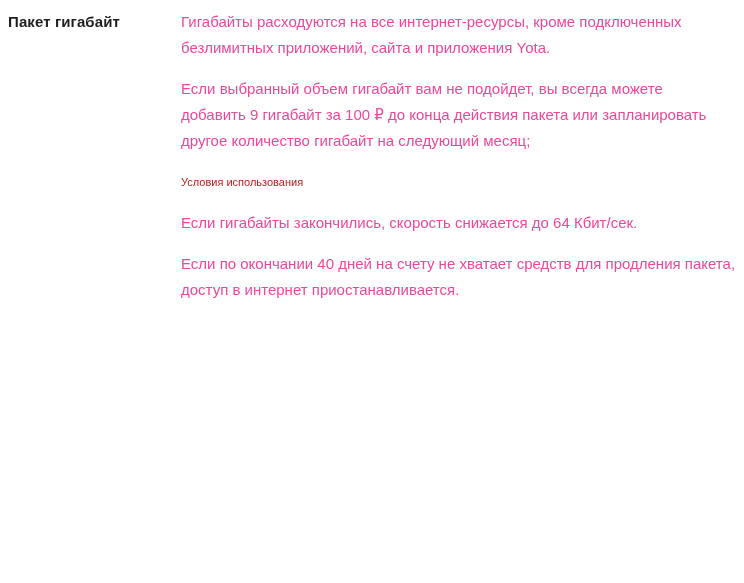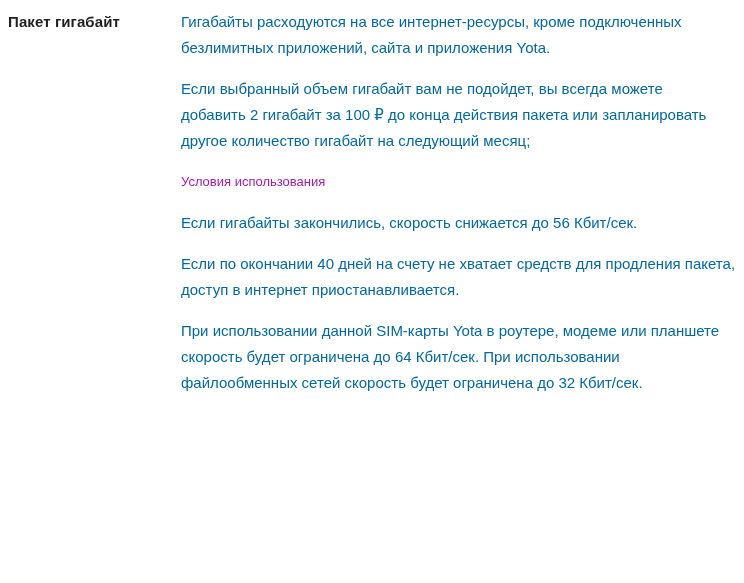--- a/index.html
+++ b/index.html
@@ -38,55 +38,52 @@
   .content-col {
     width: 563px;
     flex: 0 0 auto;
     box-sizing: border-box;
   }
   .content-col p {
     margin: 0 0 15px 0;
     font-size: 15px;
     line-height: 26px;
     white-space: pre-line;
-    color: #0369a1;
+    color: #ec4899;
   }
   .terms-heading {
     margin: 0 1px 15px 0;
-    font-size: 13px;
+    font-size: 11px;
     line-height: 26px;
-    color: #a21caf;
+    color: #b91c1c;
   }
 </style>
 </head>
 <body>
 
 <div class="tariff-row">
 
   <div class="label-col">
     <div class="row-label">Пакет гигабайт</div>
   </div>
 
   <div class="content-col">
 
     <p>Гигабайты расходуются на все интернет-ресурсы, кроме подключенных
 безлимитных приложений, сайта и приложения Yota.</p>
 
     <p>Если выбранный объем гигабайт вам не подойдет, вы всегда можете
-добавить 2 гигабайт за 100 ₽ до конца действия пакета или запланировать
+добавить 9 гигабайт за 100 ₽ до конца действия пакета или запланировать
 другое количество гигабайт на следующий месяц;</p>
 
     <div class="terms-heading">Условия использования</div>
 
 
-    <p>Если гигабайты закончились, скорость снижается до 56 Кбит/сек.</p>
+    <p>Если гигабайты закончились, скорость снижается до 64 Кбит/сек.</p>
 
     <p>Если по окончании 40 дней на счету не хватает средств для продления пакета,
 доступ в интернет приостанавливается.</p>
 
-    <p>При использовании данной SIM-карты Yota в роутере, модеме или планшете
-скорость будет ограничена до 64 Кбит/сек. При использовании
-файлообменных сетей скорость будет ограничена до 32 Кбит/сек.</p>
 
 
   </div>
 
 </div>
 
 </body></html>

